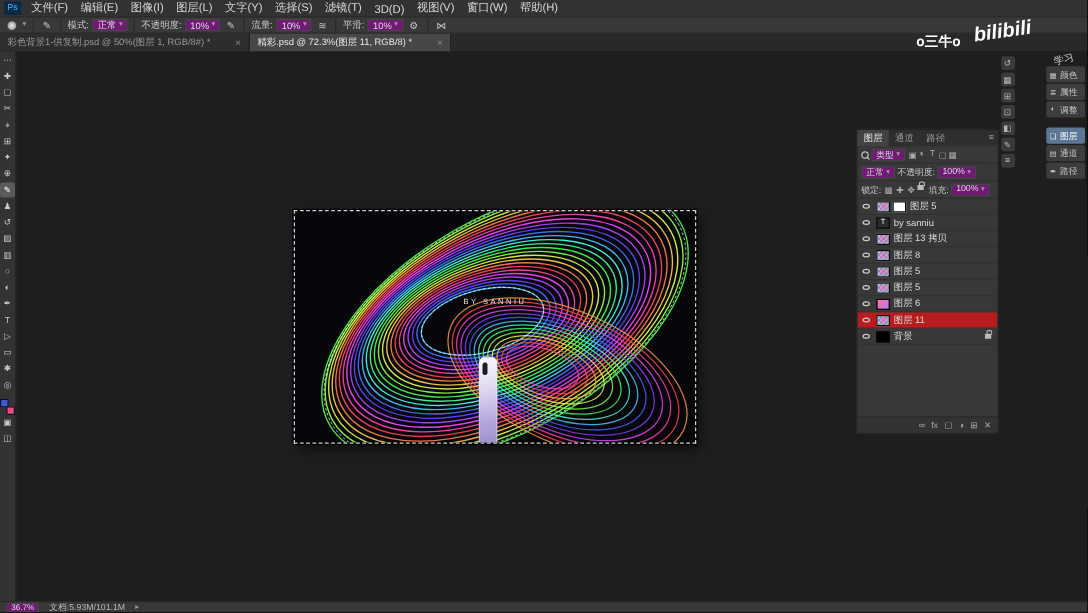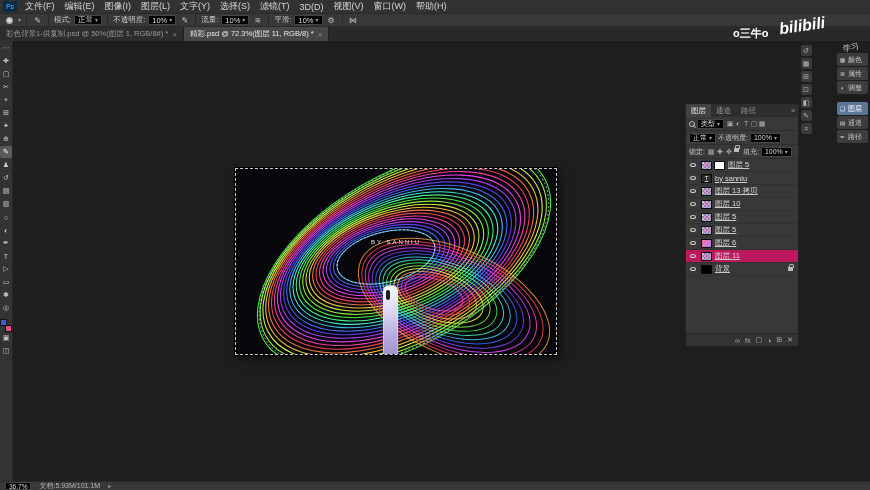--- a/index.html
+++ b/index.html
@@ -14,27 +14,27 @@
   .menu-item{padding:0 5px;height:13px;display:flex;align-items:center;cursor:default;}
   
   .optionsbar{position:absolute;left:0;top:13px;width:870px;height:14px;background:#383838;
               border-top:1px solid #2a2a2a;border-bottom:1px solid #2a2a2a;display:flex;
               align-items:center;font-size:7.5px;color:#c8c8c8;gap:3px;padding:0 4px;z-index:20;}
   .opt-icon{width:11px;height:11px;display:flex;align-items:center;justify-content:center;
             color:#c0c0c0;font-size:8px;}
   .brush-dot{width:7px;height:7px;border-radius:50%;background:radial-gradient(circle,#eee,#777);}
   .sep{width:1px;height:10px;background:#2a2a2a;margin:0 2px;}
   .lbl{white-space:nowrap;}
-  .dd{display:inline-flex;align-items:center;gap:2px;background:#000000;border:1px solid #454545;
+  .dd{display:inline-flex;align-items:center;gap:2px;background:#701a75;border:1px solid #454545;
       height:10px;padding:0 3px;border-radius:1px;white-space:nowrap;color:#ddd;text-align:right;}
   .caret{font-size:6px;color:#999;line-height:1;}
   
   .tabbar{position:absolute;left:0;top:27px;width:870px;height:14px;background:#292929;
           display:flex;align-items:stretch;font-size:7.5px;z-index:20;}
-  .tab{display:flex;align-items:center;gap:4px;padding:0 6px;background:#2d2d2d;color:#999;
+  .tab{display:flex;align-items:center;gap:20px;padding:0 6px;background:#2d2d2d;color:#999;
        border-right:1px solid #1f1f1f;white-space:nowrap;}
   .tab.active{background:#474747;color:#e8e8e8;}
   .tclose{color:#888;font-size:8px;}
   
   .toolbar{position:absolute;left:0;top:41px;width:13px;height:440px;background:#333;
            border-right:1px solid #262626;display:flex;flex-direction:column;align-items:center;
            padding-top:1px;z-index:15;}
   .tool{width:12px;height:12px;display:flex;align-items:center;justify-content:center;
         font-size:7px;color:#c9c9c9;margin-bottom:1px;}
   .tool.active{background:#5b5b5b;border-radius:2px;color:#fff;}
@@ -78,24 +78,24 @@
   .lp-tabs{height:13px;background:#2e2e2e;display:flex;align-items:stretch;}
   .lp-tab{padding:0 5px;display:flex;align-items:center;color:#999;}
   .lp-tab.active{background:#424242;color:#eee;}
   .lp-menu{margin-left:auto;padding:0 3px;display:flex;align-items:center;color:#999;font-size:7px;}
   .lp-row{height:14px;display:flex;align-items:center;gap:2px;padding:0 3px;
           border-bottom:1px solid #2f2f2f;font-size:7px;}
   .mag{width:6px;height:6px;border:1px solid #bbb;border-radius:50%;position:relative;flex:none;}
   .mag:after{content:"";position:absolute;width:3px;height:1px;background:#bbb;
              transform:rotate(45deg);right:-2px;bottom:-1px;}
   .mini-icon{width:8px;text-align:center;color:#aaa;font-size:7px;}
-  .layer-list{position:absolute;left:0;top:55px;right:0;bottom:13px;overflow:hidden;text-decoration:underline;}
+  .layer-list{position:absolute;left:0;top:55px;right:0;bottom:13px;overflow:hidden;}
   .layer-row{height:13px;display:flex;align-items:center;gap:3px;padding:0 3px 0 2px;
              border-bottom:1px solid #323232;}
-  .layer-row.selected{background:#be185d;}
+  .layer-row.selected{background:#b91c1c;}
   .eye{width:10px;display:flex;justify-content:center;flex:none;}
   .eye-dot{width:6px;height:4px;border:1px solid #ccc;border-radius:50%;display:block;}
   .thumbs{display:flex;gap:2px;flex:none;}
   .thumb{width:11px;height:9px;border:1px solid #0a0a0a;display:flex;align-items:center;
          justify-content:center;background:#ddd;}
   .thumb.checker{background:#ddd;
     background-image:radial-gradient(circle at 55% 45%, rgba(255,64,160,.6), rgba(64,128,255,.35) 70%, rgba(255,255,255,0) 85%),
       linear-gradient(45deg,#9a9a9a 25%,transparent 25%,transparent 75%,#9a9a9a 75%),
       linear-gradient(45deg,#9a9a9a 25%,transparent 25%,transparent 75%,#9a9a9a 75%);
     background-size:100% 100%,4px 4px,4px 4px;background-position:0 0,0 0,2px 2px;}
@@ -394,21 +394,21 @@
           </span>
           <span class="lname">图层 13 拷贝</span>
         </div>
         <div class="layer-row">
           <span class="eye">
             <span class="eye-dot"></span>
           </span>
           <span class="thumbs">
             <span class="thumb checker"></span>
           </span>
-          <span class="lname">图层 10</span>
+          <span class="lname">图层 8</span>
         </div>
         <div class="layer-row">
           <span class="eye">
             <span class="eye-dot"></span>
           </span>
           <span class="thumbs">
             <span class="thumb checker"></span>
           </span>
           <span class="lname">图层 5</span>
         </div>

